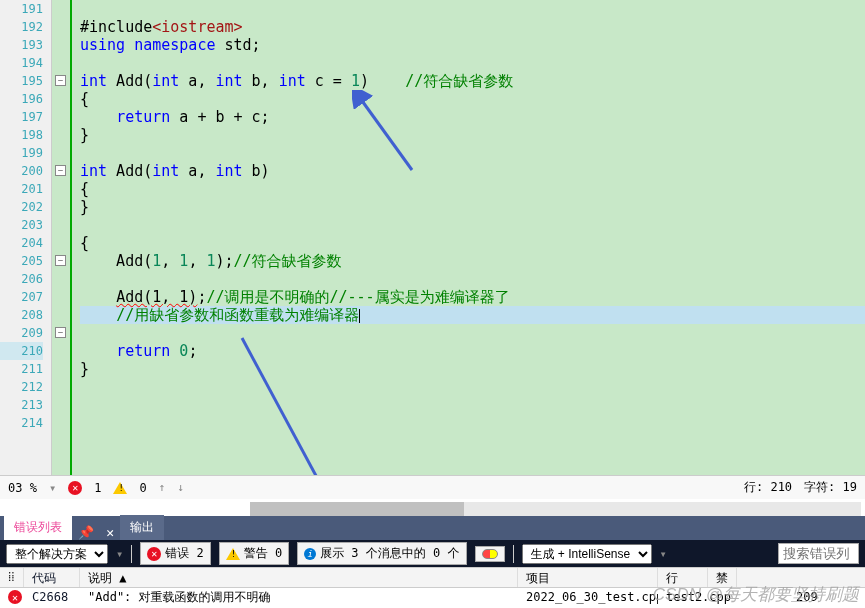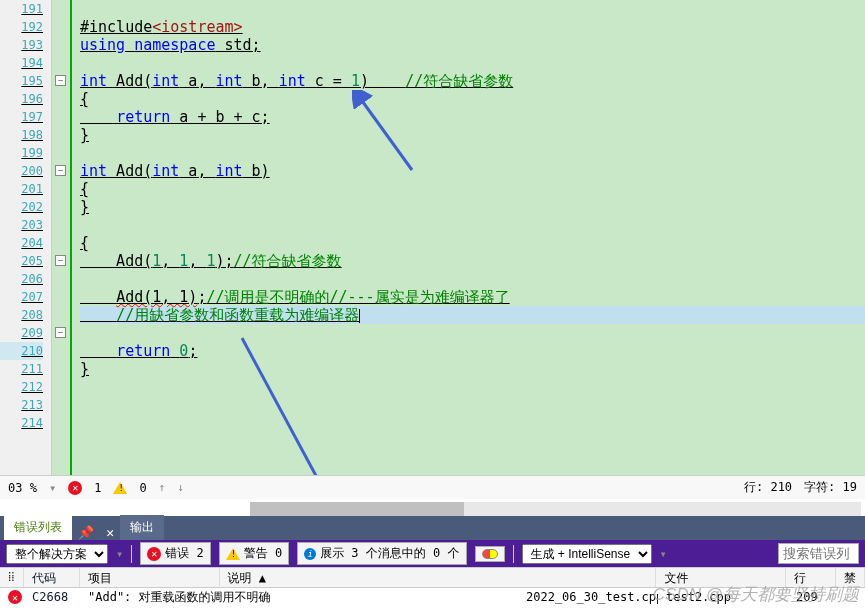--- a/index.html
+++ b/index.html
@@ -1,18 +1,18 @@
 <!DOCTYPE html>
 <html><head>
 <meta charset="utf-8">
 <style>
 * { margin: 0; padding: 0; box-sizing: border-box; }
 body { font-family: Consolas, "Microsoft YaHei", monospace; font-size: 13px; background: #fff; width: 865px; height: 608px; overflow: hidden; position: relative; }
 
-.editor-area { position: absolute; top: 0; left: 0; right: 0; height: 475px; display: flex; background: #0369a1; text-decoration: underline; }
+.editor-area { position: absolute; top: 0; left: 0; right: 0; height: 475px; display: flex; background: #0369a1; }
 .gutter { width: 52px; background: #f0f0f0; border-right: 1px solid #ccc; text-align: right; padding-right: 8px; color: #3ba8b8; font-size: 12px; line-height: 18px; padding-top: 0; }
 .gutter .ln { height: 18px; }
 .gutter .ln.hl { background: #d0e8f0; text-align: right; }
 .fold-col { width: 20px; background: #c8e8c8; border-right: 2px solid #0a0; position: relative; }
 .fold-col .fb { position: absolute; left: 3px; width: 11px; height: 11px; border: 1px solid #888; background: #fff; font-size: 9px; line-height: 9px; text-align: center; color: #666; cursor: pointer; }
 .code { flex: 1; background: #c8e8c8; line-height: 18px; font-size: 15px; padding-left: 8px; position: relative; overflow: hidden; }
 .code .line { height: 18px; white-space: pre; }
 .code .line.hl { background: #c0e0f0; }
 .kw { color: #0000ff; }
 .num { color: #098658; }
@@ -29,25 +29,25 @@
 .err-icon { width: 14px; height: 14px; border-radius: 50%; background: #e81123; color: #fff; display: inline-flex; align-items: center; justify-content: center; font-size: 10px; font-weight: bold; }
 .warn-icon { width: 0; height: 0; border-left: 7px solid transparent; border-right: 7px solid transparent; border-bottom: 12px solid #fcc900; display: inline-block; position: relative; }
 .warn-icon::after { content: "!"; position: absolute; left: -2px; top: 1px; font-size: 9px; color: #000; }
 .nav-arrow { color: #888; cursor: pointer; font-size: 11px; }
 
 .scroll-track { position: absolute; top: 502px; left: 250px; right: 4px; height: 14px; background: #e8e8e8; }
 .scroll-thumb { position: absolute; left: 0; width: 35%; height: 100%; background: #c0c0c0; }
 
 .panel-tabs { position: absolute; top: 516px; left: 0; right: 0; height: 24px; background: #4a5a7a; display: flex; align-items: flex-end; padding-left: 4px; }
 .panel-tabs .tab { padding: 4px 10px; font-size: 12px; color: #fff; cursor: pointer; }
-.panel-tabs .tab.active { background: #fff; color: #4d7c0f; }
+.panel-tabs .tab.active { background: #fff; color: #ec4899; }
 .panel-tabs .pin { color: #fff; padding: 0 6px; cursor: pointer; }
 .panel-tabs .close { color: #fff; padding: 0 6px; cursor: pointer; }
 
-.filter-bar { position: absolute; top: 540px; left: 0; right: 0; height: 28px; background: #4c1d95; border-bottom: 1px solid #ccc; display: flex; align-items: center; padding: 0 6px; gap: 8px; font-size: 12px; }
+.filter-bar { position: absolute; top: 540px; left: 0; right: 0; height: 28px; background: #0f172a; border-bottom: 1px solid #ccc; display: flex; align-items: center; padding: 0 6px; gap: 8px; font-size: 12px; }
 .filter-bar select { font-size: 12px; padding: 1px 4px; }
 .filter-bar .divider { width: 1px; height: 18px; background: #ccc; }
 .filter-bar .btn { border: 1px solid #aaa; padding: 2px 6px; display: flex; align-items: center; gap: 4px; cursor: pointer; background: #f4f4f4; }
 .filter-bar .searchbox { margin-left: auto; border: 1px solid #aaa; padding: 2px 4px; color: #888; width: 81px; }
 .info-icon { width: 12px; height: 12px; border-radius: 50%; background: #0078d4; color: #fff; display: inline-flex; align-items: center; justify-content: center; font-size: 9px; font-style: italic; }
 .pill-icon { width: 16px; height: 10px; border: 1px solid #888; border-radius: 5px; background: linear-gradient(90deg,#f44 50%,#ff0 50%); display: inline-block; }
 
 .grid-header { position: absolute; top: 568px; left: 0; right: 0; height: 20px; background: #f4f4f4; border-bottom: 1px solid #ccc; display: flex; font-size: 12px; }
 .grid-header .col { padding: 2px 8px; border-right: 1px solid #ddd; }
 .grid-body { position: absolute; top: 588px; left: 0; right: 0; }
@@ -187,23 +187,22 @@
   </div>
   <div class="divider"></div>
   <select><option>生成 + IntelliSense</option></select>
   <span style="color:#888">▾</span>
   <input class="searchbox" placeholder="搜索错误列" style="">
 </div>
 
 <div class="grid-header">
   <div class="col c-icon">⁞⁞</div>
   <div class="col c-code">代码</div>
+  <div class="col c-desc">说明 ▲</div>
   <div class="col c-proj">项目</div>
-  <div class="col c-desc">说明 ▲</div>
-  <div class="col c-file">文件</div>
   <div class="col c-line">行</div>
   <div class="col">禁</div>
 </div>
 
 <div class="grid-body" id="gridbody">
     <div class="grid-row">
       <div class="cell c-icon"><span class="err-icon">✕</span></div>
       <div class="cell c-code">C2668</div>
       <div class="cell c-desc">"Add": 对重载函数的调用不明确</div>
       <div class="cell c-proj">2022_06_30_test.cpp</div>

